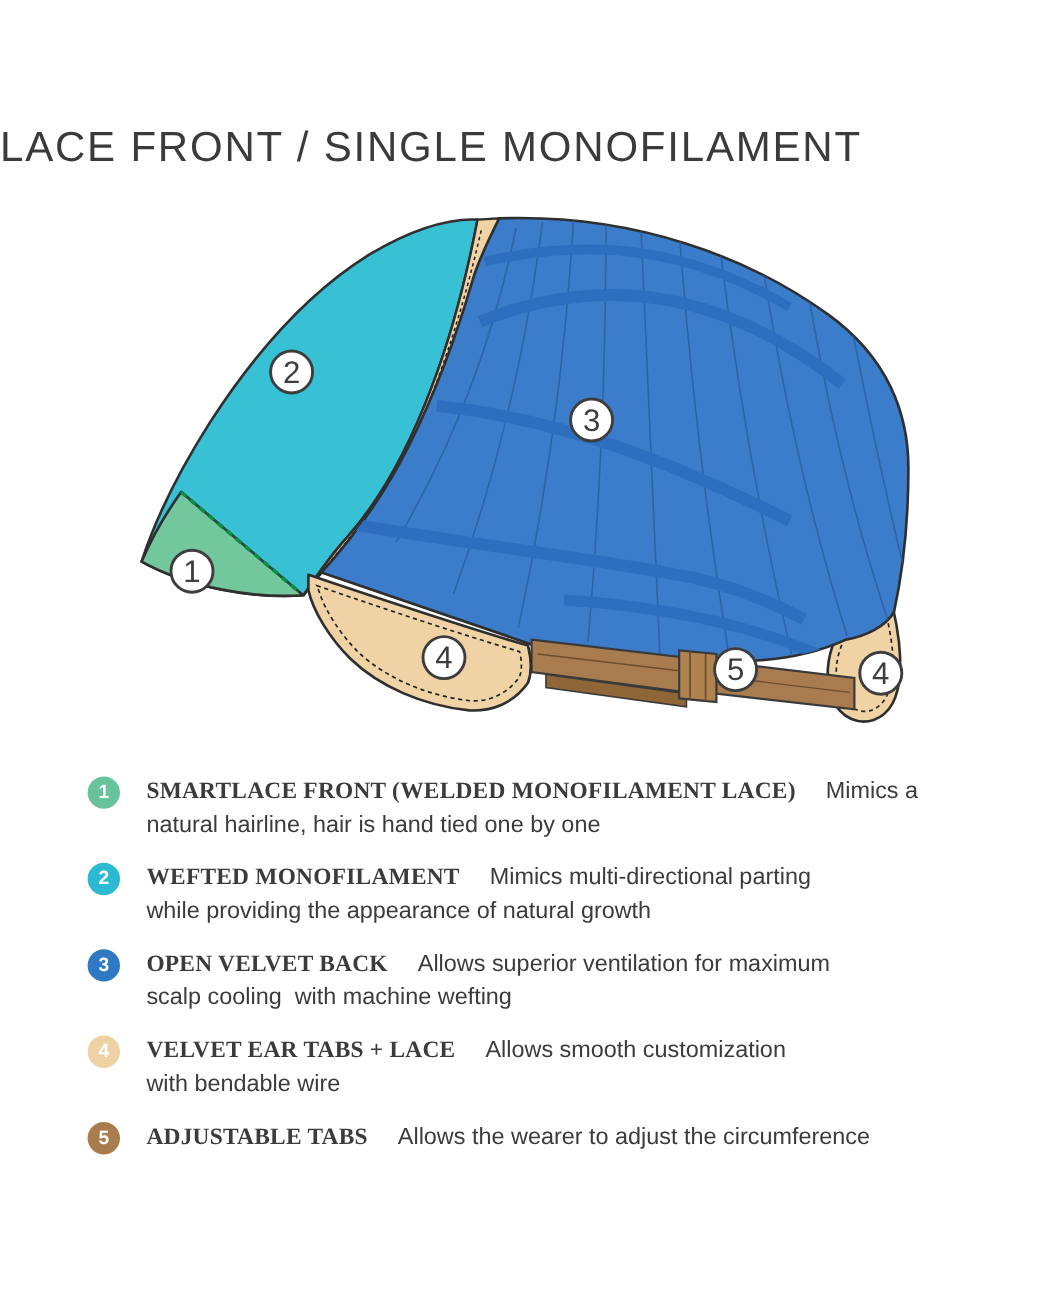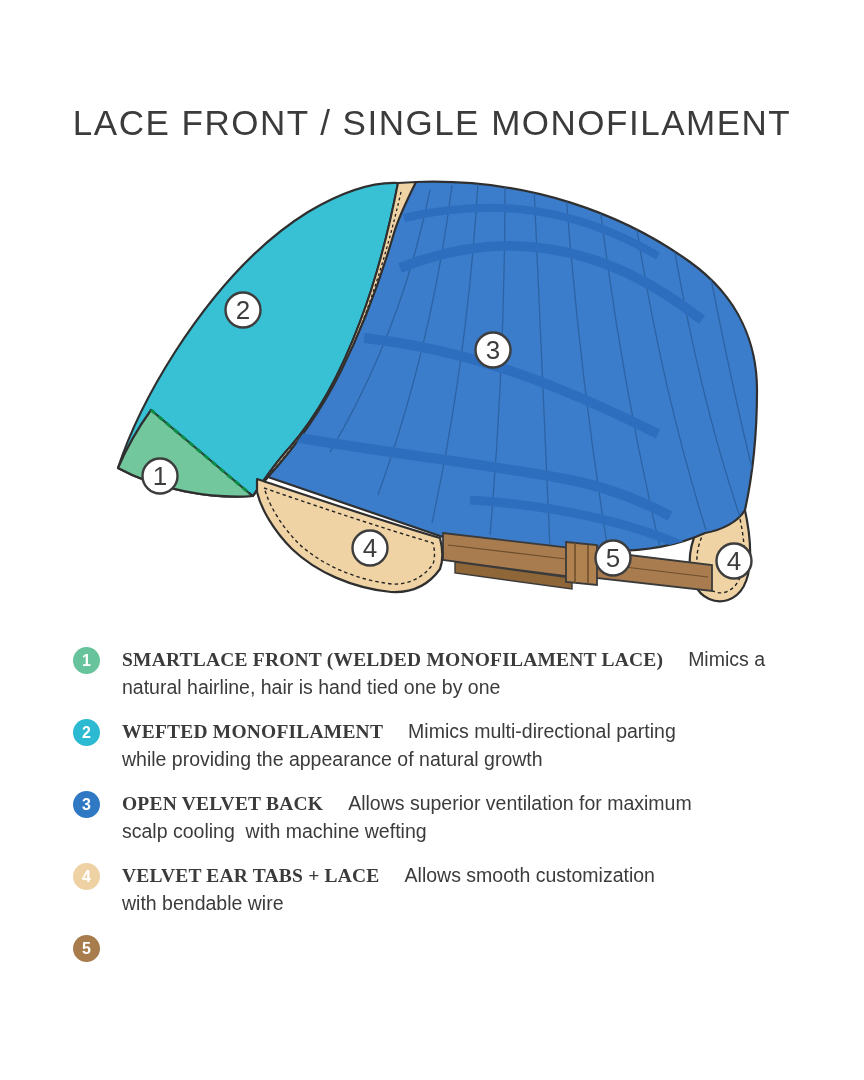--- a/index.html
+++ b/index.html
@@ -6,21 +6,21 @@
   html, body { width: 864px; height: 1080px; background: #ffffff; }
   body {
     position: relative;
     font-family: "Liberation Sans", "DejaVu Sans", sans-serif;
     color: #3b3b3b;
     overflow: hidden;
   }
   .page-title {
     position: absolute;
     top: 103px; left: 0; width: 864px;
-    text-align: center;
+    text-align: left;
     font-size: 35px;
     font-weight: 400;
     letter-spacing: 1.5px;
     color: #3b3b3b;
     white-space: nowrap;
   }
   .diagram-svg {
     position: absolute;
     top: 0; left: 0;
     width: 864px; height: 630px;
@@ -249,14 +249,17 @@
   </div>
   <div class="legend-item">
     <div class="legend-num" style="background: rgb(239, 210, 164);">4</div>
     <div class="legend-text">
       <span class="legend-label">VELVET EAR TABS + LACE</span><span class="legend-desc">Allows smooth customization
 with bendable wire</span>
     </div>
   </div>
   <div class="legend-item">
     <div class="legend-num" style="background: rgb(169, 124, 78);">5</div>
+    <div class="legend-text">
+      <span class="legend-label">ADJUSTABLE TABS</span><span class="legend-desc">Allows the wearer to adjust the circumference</span>
+    </div>
   </div>
 </div>
 
 </body></html>

